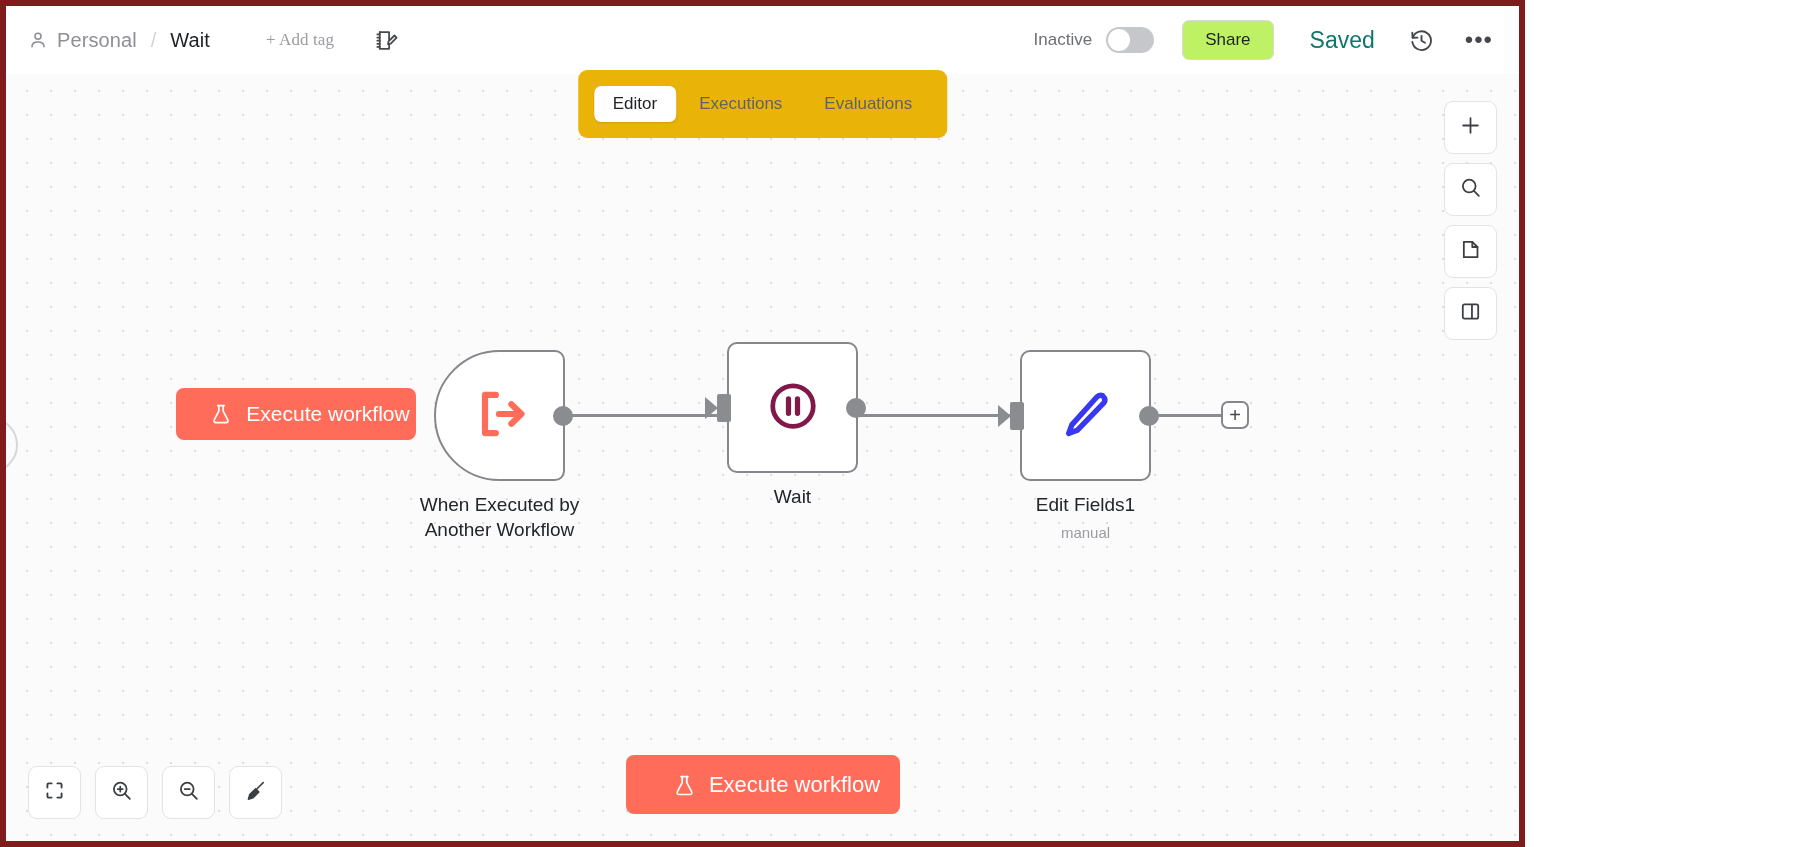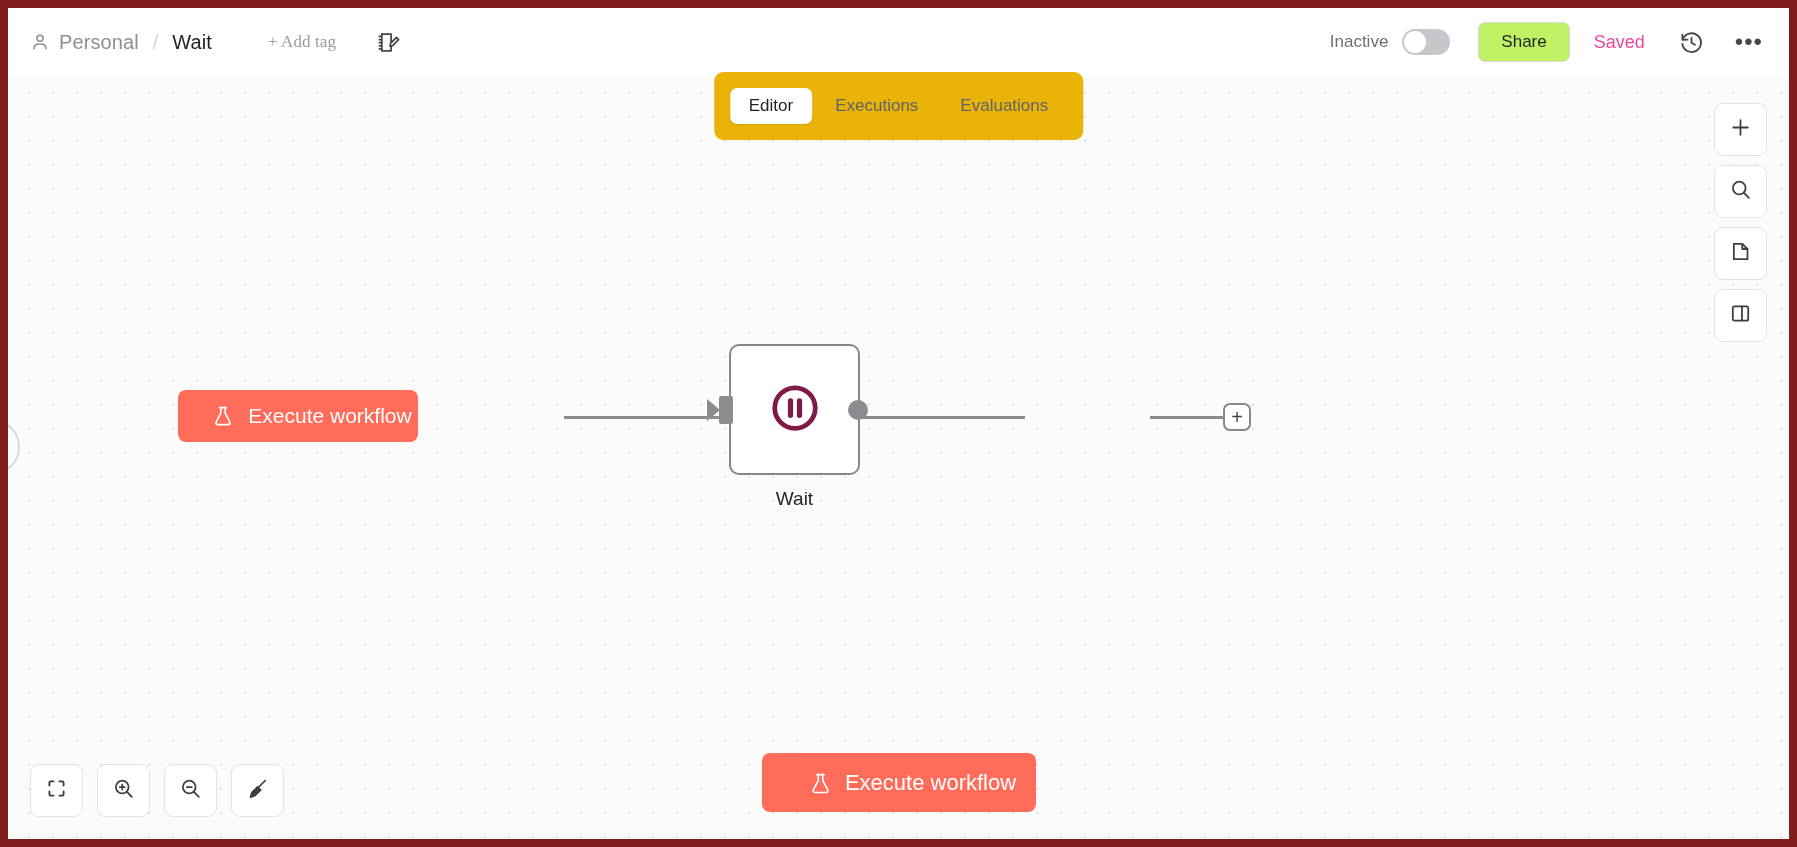--- a/index.html
+++ b/index.html
@@ -2,22 +2,22 @@
 <html><head>
 <meta charset="utf-8">
 <style>
   * { box-sizing: border-box; margin: 0; padding: 0; }
   html, body {
     width: 1797px; height: 847px;
     font-family: "Liberation Sans", sans-serif;
     background: #fff; overflow: hidden;
   }
   #app {
-    position: relative; width: 1797px; height: 847px;
-    border: 8px solid #7f1d1d; background: #fff;
+    position: relative; width: 1525px; height: 847px;
+    border: 6px solid #7f1d1d; background: #fff;
   }
 
   
   .header {
     position: absolute; top: 0; left: 0; right: 0; height: 68px;
     background: #fff; display: flex; align-items: center;
     padding: 0 22px; z-index: 30;
   }
   .hdr-left { display: flex; align-items: center; gap: 0; }
   .person-icon { width: 20px; height: 20px; margin-right: 9px; flex: none; color:#8d8f95; }
@@ -44,21 +44,21 @@
     position: relative; cursor: pointer; flex:none;
   }
   .toggle .knob {
     position: absolute; top: 2px; left: 2px; width: 22px; height: 22px;
     border-radius: 50%; background: #fff;
   }
   .share-btn {
     margin-left: 28px; padding: 9px 22px; font-size: 17px; color:#1f2224;
     border: 1px solid #d8dade; border-radius: 7px; background: #bef264; cursor: pointer;
   }
-  .saved-label { margin-left: 24px; font-size: 18px; color: #ec4899; }
+  .saved-label { margin-left: 36px; font-size: 23px; color: #0f766e; }
   .hdr-icon-btn {
     margin-left: 34px; width: 26px; height: 26px; cursor: pointer;
     display:flex; align-items:center; justify-content:center; color:#44474b;
   }
   .ellipsis-btn { margin-left: 30px; margin-right: 4px; font-size: 24px; color:#44474b;
      letter-spacing:1px; cursor:pointer; line-height: .6; }
 
   
   .tabs {
     position: absolute; top: 64px; left: 50%; transform: translateX(-50%);
@@ -224,35 +224,62 @@
       </span>
       <span>Execute workflow</span>
     </button>
 
     <div class="conn" style="left:556px; top:340px; width:168px;"></div>
 
     <div class="conn" style="left:849px; top:340px; width:168px;"></div>
 
     <div class="conn" style="left:1142px; top:340px; width:75px;"></div>
 
+    <div class="node-wrap" style="left:428px; top:276px; width:131px; height:131px;">
+      <div class="node trigger">
+        <span>
+          <svg viewBox="0 0 24 24" width="62" height="62" fill="none" stroke="#ff6d5a" stroke-width="2.4" stroke-linecap="round" stroke-linejoin="round">
+            <path d="M10.4 4.6H6.2v14.8h4.2"></path>
+            <path d="M11.6 12h8.4"></path>
+            <polyline points="16.4,8.2 20.3,12 16.4,15.8"></polyline>
+          </svg>
+        </span>
+        <div class="port-out"></div>
+      </div>
+      <div class="node-label">When Executed by
+Another Workflow</div>
+    </div>
 
     <div class="node-wrap" style="left:721px; top:268px; width:131px; height:131px;">
       <div class="node">
         <span>
           <svg viewBox="0 0 24 24" width="60" height="60" fill="none" stroke="#80194a" stroke-width="1.9" stroke-linecap="round">
             <circle cx="12" cy="12" r="8.1"></circle>
             <path d="M10.2 9.1v5.8M13.8 9.1v5.8" stroke-width="2.1"></path>
           </svg>
         </span>
         <div class="port-in"></div>
         <div class="port-out"></div>
       </div>
       <div class="node-label">Wait</div>
     </div>
 
+    <div class="node-wrap" style="left:1014px; top:276px; width:131px; height:131px;">
+      <div class="node">
+        <span>
+          <svg viewBox="0 0 24 24" width="62" height="62" fill="none" stroke="#3838f0" stroke-width="2.1" stroke-linecap="round" stroke-linejoin="round">
+            <path d="M18.4 4.9c1.1 1.1 1.2 2 .5 2.8L8.6 18.3l-3.3 1.2 1.2-3.3L16.1 5.5c.8-.8 1.5-.9 2.3-.6z"></path>
+          </svg>
+        </span>
+        <div class="port-in"></div>
+        <div class="port-out"></div>
+      </div>
+      <div class="node-label">Edit Fields1</div>
+      <div class="node-sub" style="top:174px;">manual</div>
+    </div>
 
     <div class="plus-node" style="left:1215px; top:327px;">
       <span>+</span>
     </div>
 
     <button class="exec-btn exec-bottom">
       <span class="flask-ico">
         <svg viewBox="0 0 24 24" width="23" height="25" fill="none" stroke="#fff" stroke-width="1.8" stroke-linecap="round" stroke-linejoin="round">
           <path d="M9.6 2.8v6.1L4.6 18.4a2 2 0 0 0 1.8 3h11.2a2 2 0 0 0 1.8-3l-5-9.5V2.8"></path>
           <path d="M8.4 2.8h7.2"></path>

